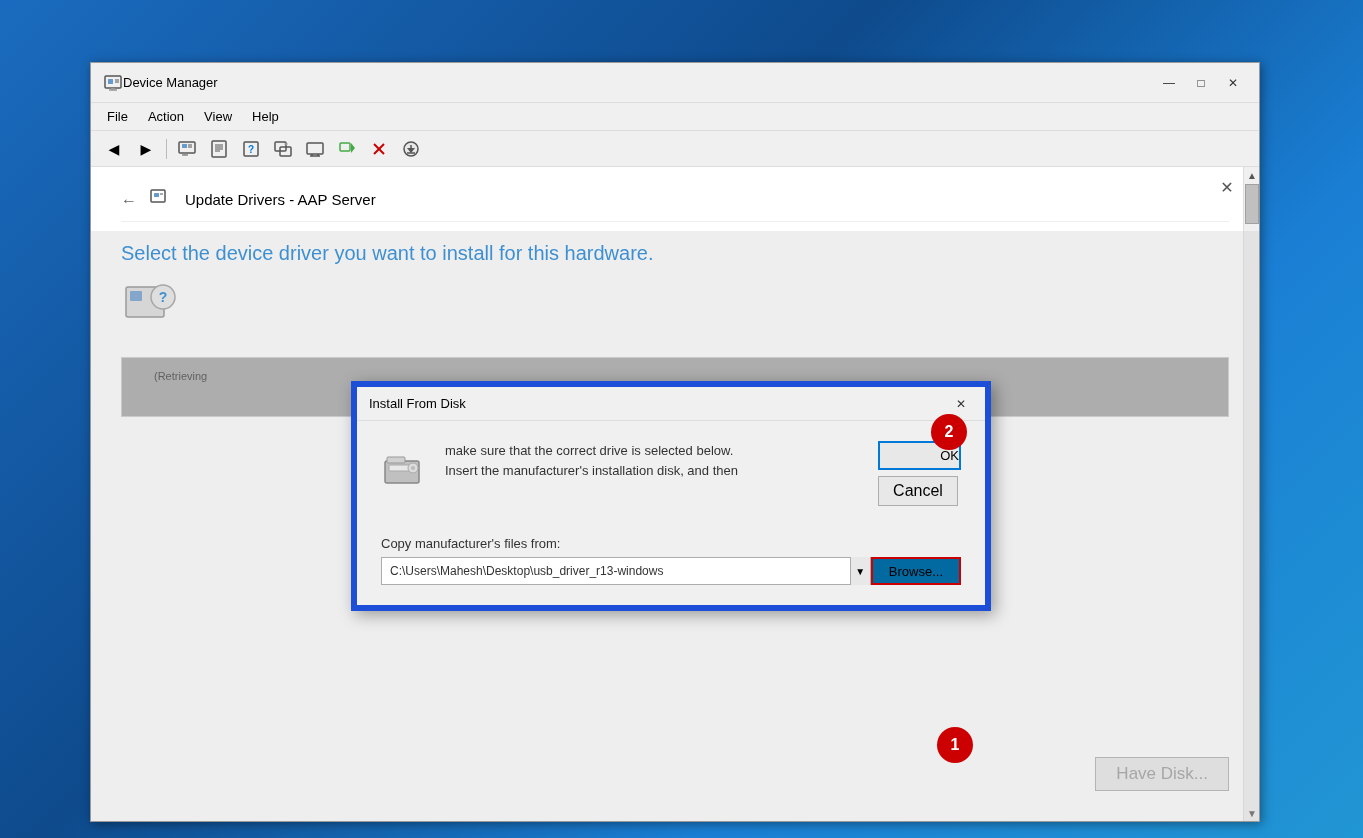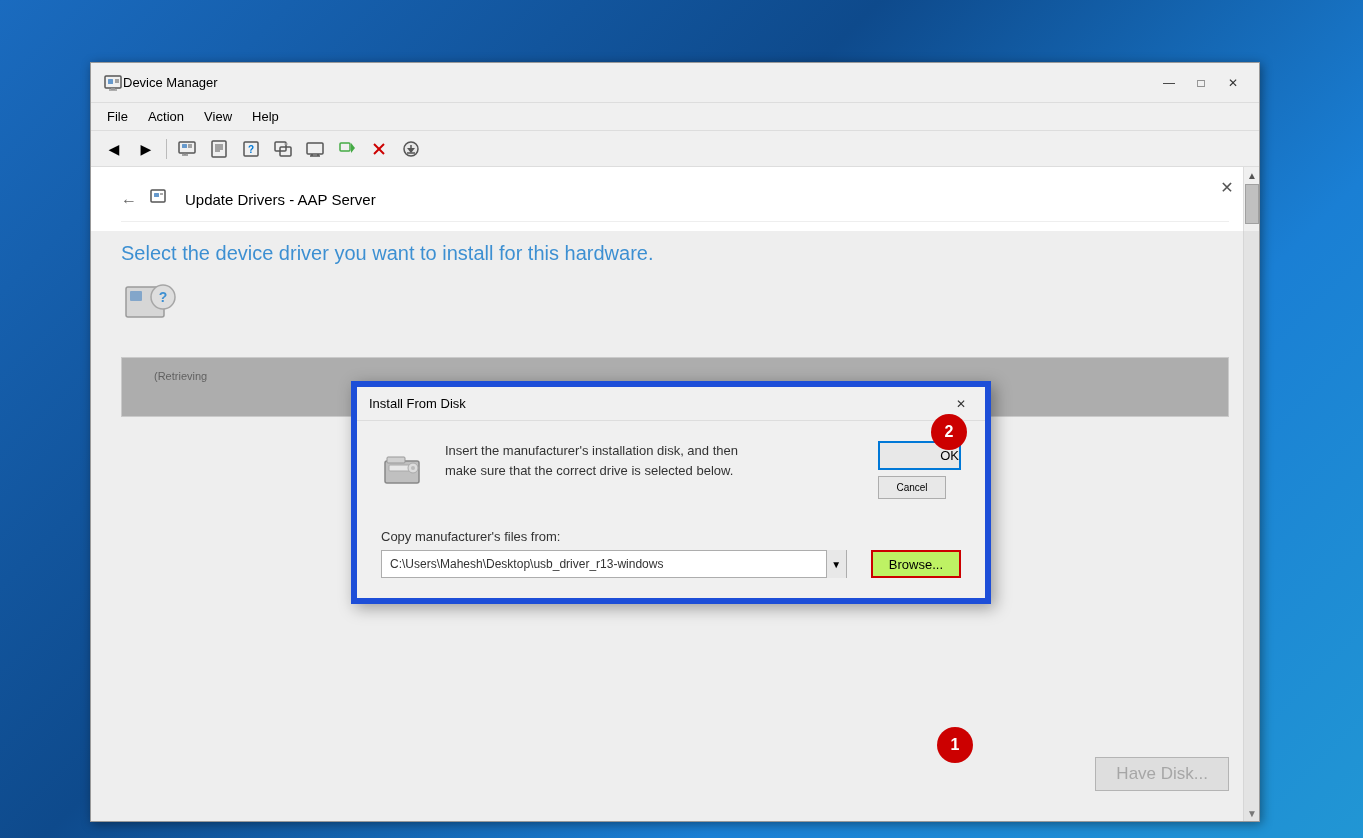--- a/index.html
+++ b/index.html
@@ -323,42 +323,42 @@
       width: 83px;
       padding: 5px 0;
       border: 2px solid #0078d7;
       background: #e8e8e8;
       cursor: pointer;
       font-size: 13px;
       text-align: right;
     }
 
     .dialog-cancel-btn {
-      width: 68px;
+      width: 80px;
       padding: 5px 0;
       border: 1px solid #adadad;
       background: #e8e8e8;
       cursor: pointer;
-      font-size: 10px;
+      font-size: 16px;
       text-align: center;
     }
 
     .dialog-bottom-section {
       margin-top: 20px;
     }
 
     .copy-from-label {
       font-size: 13px;
       color: #333;
       margin-bottom: 6px;
     }
 
     .copy-from-row {
       display: flex;
-      gap: 24px;
+      gap: 0;
       align-items: center;
     }
 
     .copy-from-input {
       flex: 1;
       display: flex;
       align-items: center;
       border: 1px solid #adadad;
       background: white;
       height: 28px;
@@ -382,21 +382,21 @@
       display: flex;
       align-items: center;
       justify-content: center;
       font-size: 10px;
       cursor: pointer;
     }
 
     .browse-btn {
       padding: 4px 16px;
       border: 2px solid #cc0000;
-      background: #bef264;
+      background: #0369a1;
       cursor: pointer;
       font-size: 13px;
       height: 28px;
       white-space: nowrap;
       text-align: right;
     }
 
     
     .badge-circle {
       position: absolute;
@@ -601,22 +601,22 @@
             <svg width="48" height="48" viewBox="0 0 48 48">
               <rect x="4" y="20" width="34" height="22" rx="2" fill="#c0c0c0" stroke="#888" stroke-width="1.5"></rect>
               <rect x="8" y="24" width="26" height="6" rx="1" fill="#e8e8e8" stroke="#aaa" stroke-width="1"></rect>
               <rect x="6" y="16" width="18" height="6" rx="1" fill="#d0d0d0" stroke="#999" stroke-width="1"></rect>
               <circle cx="32" cy="27" r="5" fill="#ddd" stroke="#aaa" stroke-width="1"></circle>
               <circle cx="32" cy="27" r="2" fill="#bbb"></circle>
             </svg>
           </div>
 
           <div class="dialog-message">
+            <div>make sure that the correct drive is selected below.</div>
             <div>Insert the manufacturer's installation disk, and then</div>
-            <div>make sure that the correct drive is selected below.</div>
           </div>
 
           <div class="dialog-buttons">
             <button class="dialog-ok-btn">OK</button>
             <button class="dialog-cancel-btn">Cancel</button>
           </div>
         </div>
 
         <div class="dialog-bottom-section">
           <div class="copy-from-label">Copy manufacturer's files from:</div>

